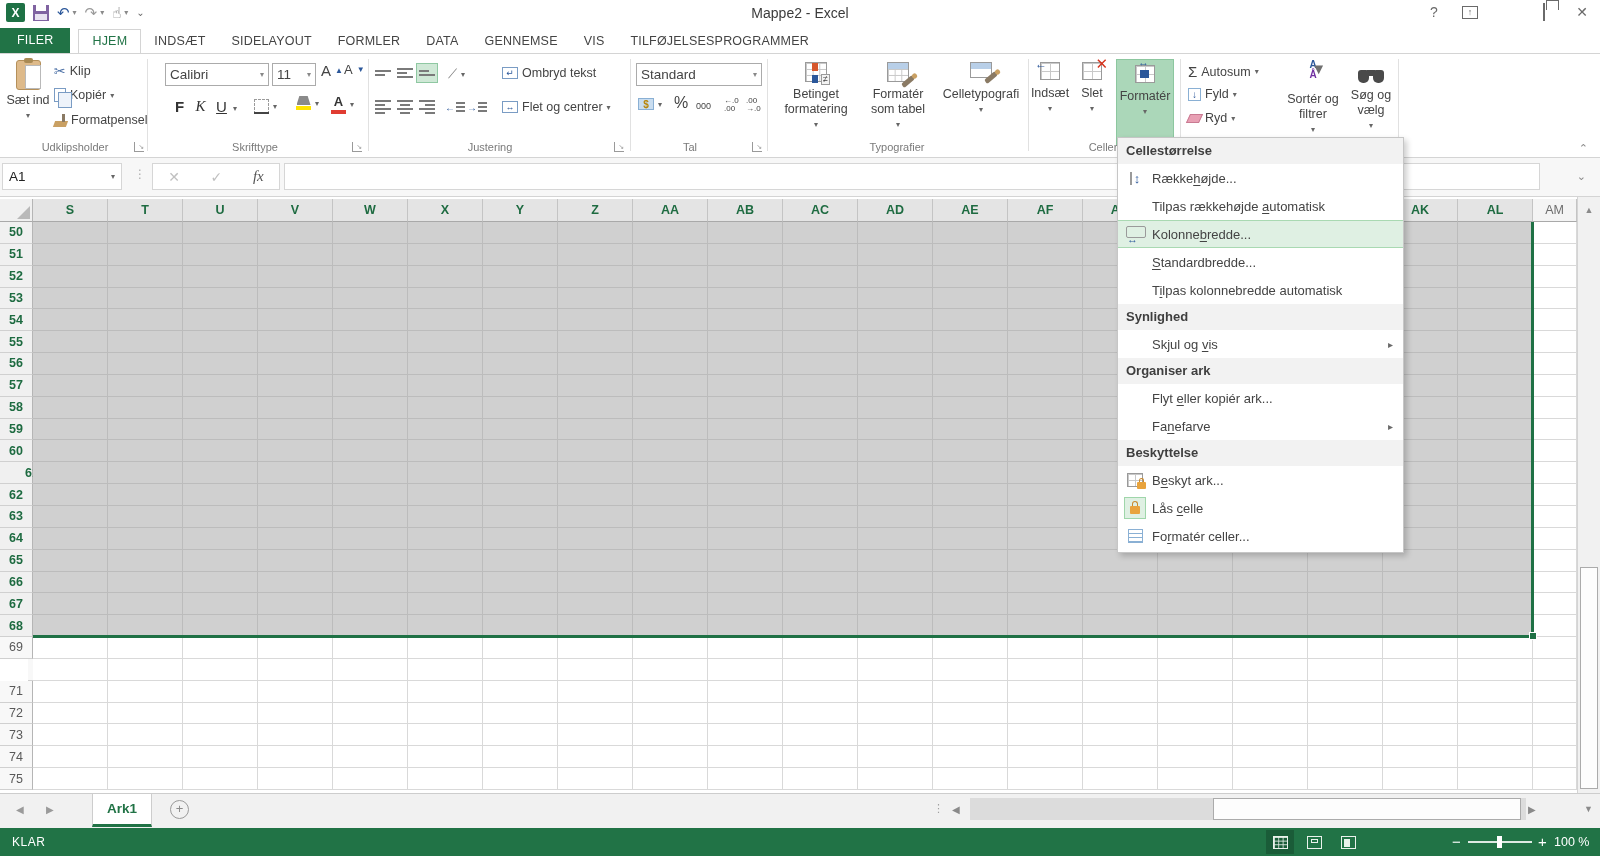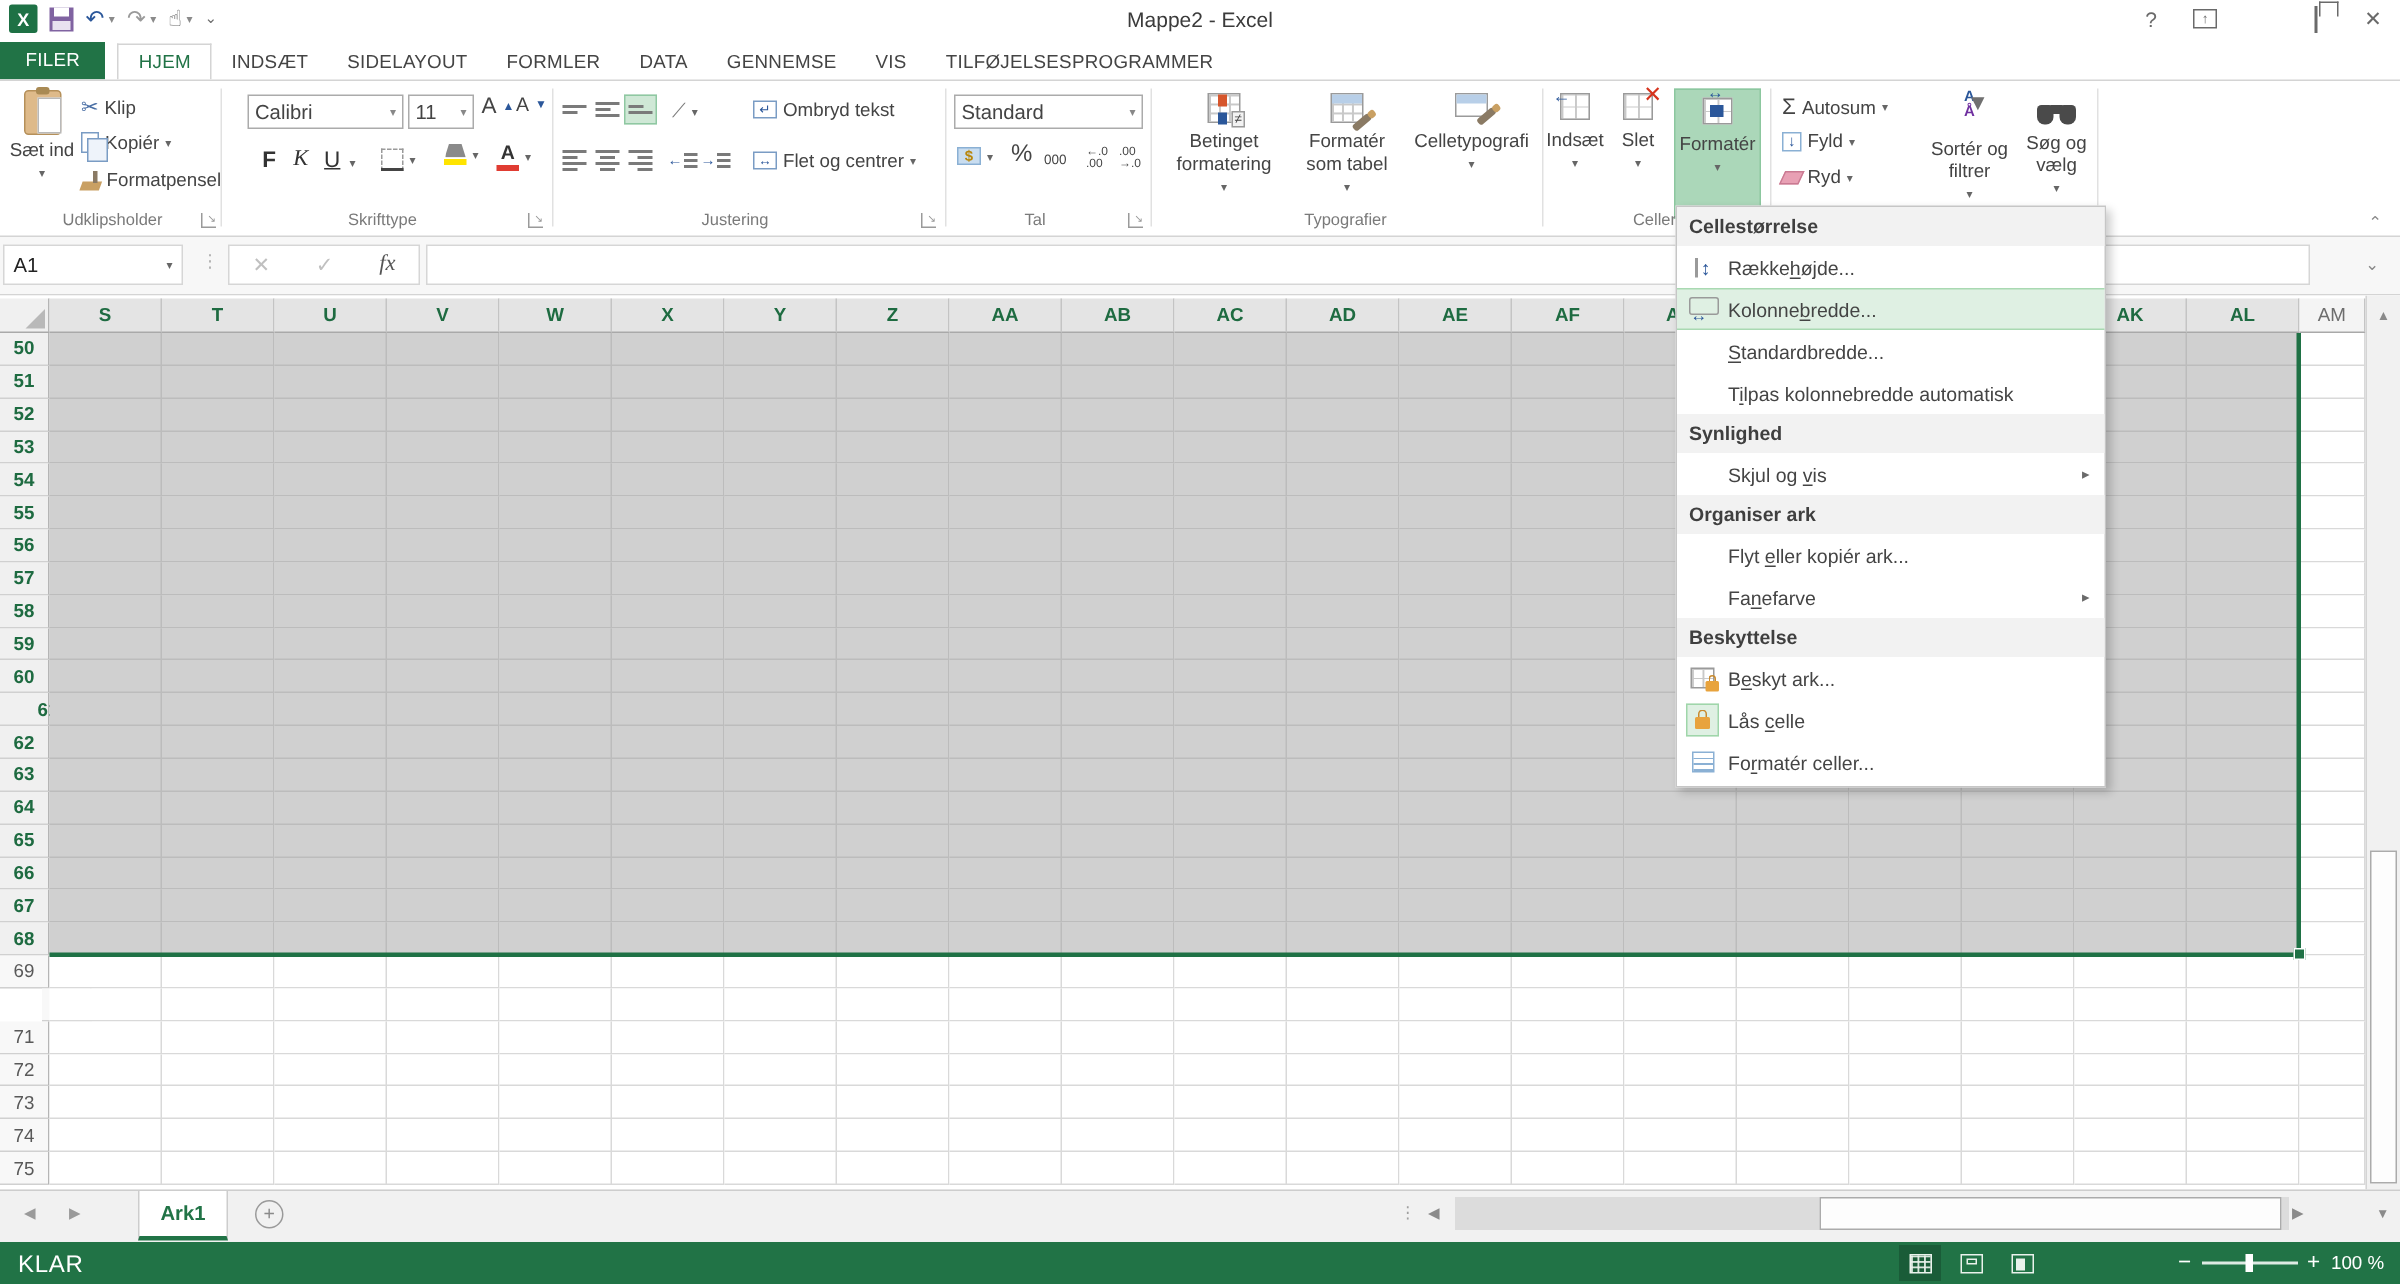--- a/index.html
+++ b/index.html
@@ -161,21 +161,21 @@
   .newsheet { position:absolute; left:170px; top:6px; width:19px; height:19px; border:1.5px solid #9a9a9a; border-radius:50%; color:#8a8a8a; font-size:13px; line-height:16px; text-align:center; }
   .hs-handle { position:absolute; left:933px; top:8px; color:#a0a0a0; font-size:11px; letter-spacing:0; }
   .hs-left { left:952px; } .hs-right { left:1528px; }
   .hs-btn { position:absolute; top:10px; color:#8a8a8a; font-size:10px; }
   .hs-track { position:absolute; left:970px; top:4px; width:556px; height:22px; background:#dcdcdc; }
   .hs-thumb { position:absolute; left:1213px; top:4px; width:308px; height:22px; background:#fdfdfd; border:1px solid #ababab; }
   .corner-dn { position:absolute; left:1577px; top:4px; width:23px; height:22px; color:#8a8a8a; font-size:9px; text-align:center; line-height:22px; }
 
   
   .statusbar { position:absolute; left:0; top:828px; width:1600px; height:28px; background:#217346; color:#fff; }
-  .status-mode { position:absolute; left:12px; top:7px; font-size:16px; letter-spacing:.5px; color:#fff; }
+  .status-mode { position:absolute; left:12px; top:7px; font-size:12px; letter-spacing:.5px; color:#fff; }
   .viewbtn { position:absolute; top:2px; width:28px; height:24px; display:flex; align-items:center; justify-content:center; }
   .viewbtn.pressed { background:#1a5c38; }
   .vb-normal { left:1266px; } .vb-layout { left:1300px; } .vb-break { left:1334px; }
   .icon-gridview { width:15px; height:13px; border:1px solid #eaf2ec; background:
       linear-gradient(rgba(234,242,236,.9) 1px, transparent 1px) 0 0/100% 33.3%,
       linear-gradient(90deg, rgba(234,242,236,.9) 1px, transparent 1px) 0 0/33.3% 100%; }
   .icon-pagelayout { width:15px; height:13px; border:1px solid #eaf2ec; position:relative; }
   .icon-pagelayout:before { content:""; position:absolute; left:3px; top:2px; right:3px; bottom:5px; border:1px solid #eaf2ec; }
   .icon-pagebreak { width:15px; height:13px; border:1px solid #eaf2ec; position:relative; }
   .icon-pagebreak:before { content:""; position:absolute; left:2px; top:2px; width:6px; height:8px; background:#eaf2ec; }
@@ -1216,20 +1216,23 @@
   </div>
 
   <div class="fmt-menu" id="fmt-menu">
       <div class="fm-header">Cellestørrelse</div>
       <div class="fm-item">
         <span class="fm-icon">
           <span class="ic-rowh">↕</span>
         </span>
         <span>Række<u>h</u>øjde...</span>
       </div>
+      <div class="fm-item">
+        <span>Tilpas rækkehøjde <u>a</u>utomatisk</span>
+      </div>
       <div class="fm-item hl">
         <span class="fm-icon">
           <span class="ic-colw"></span>
         </span>
         <span>Kolonne<u>b</u>redde...</span>
       </div>
       <div class="fm-item">
         <span><u>S</u>tandardbredde...</span>
       </div>
       <div class="fm-item">

